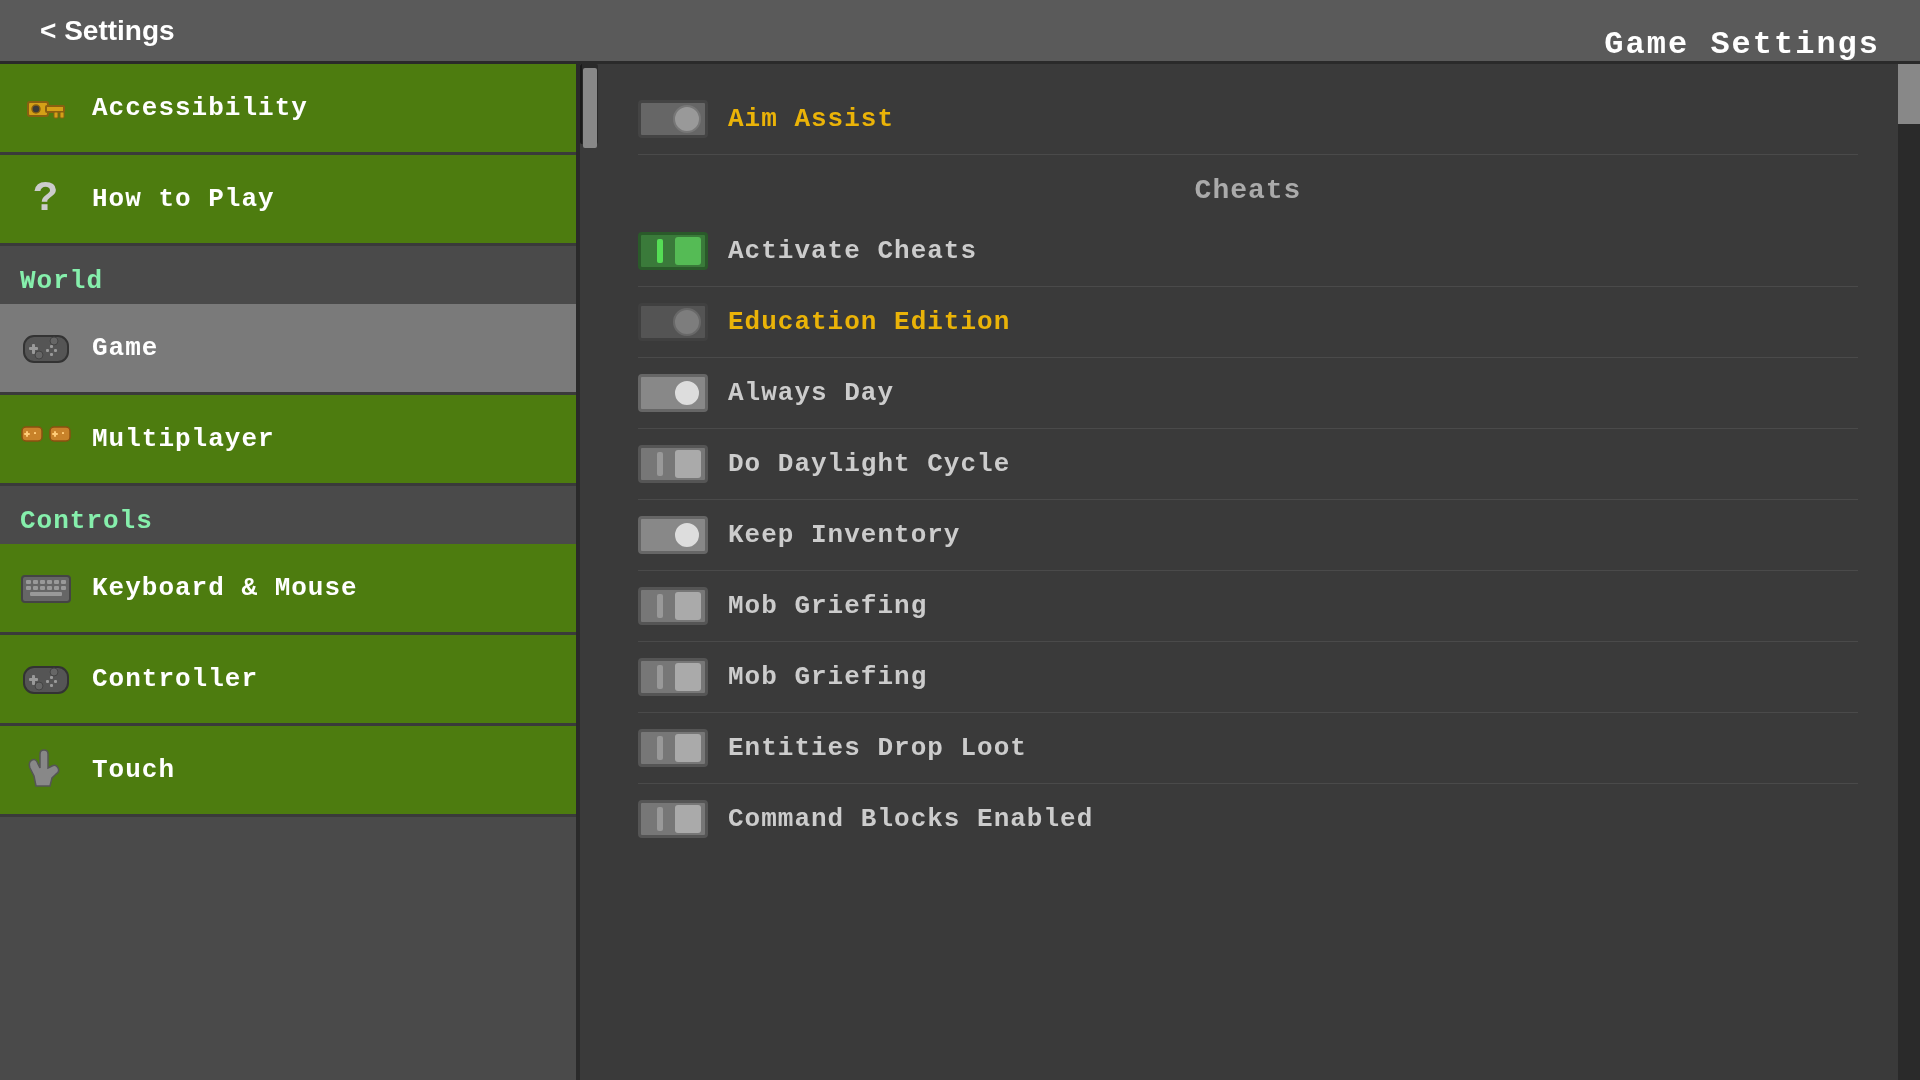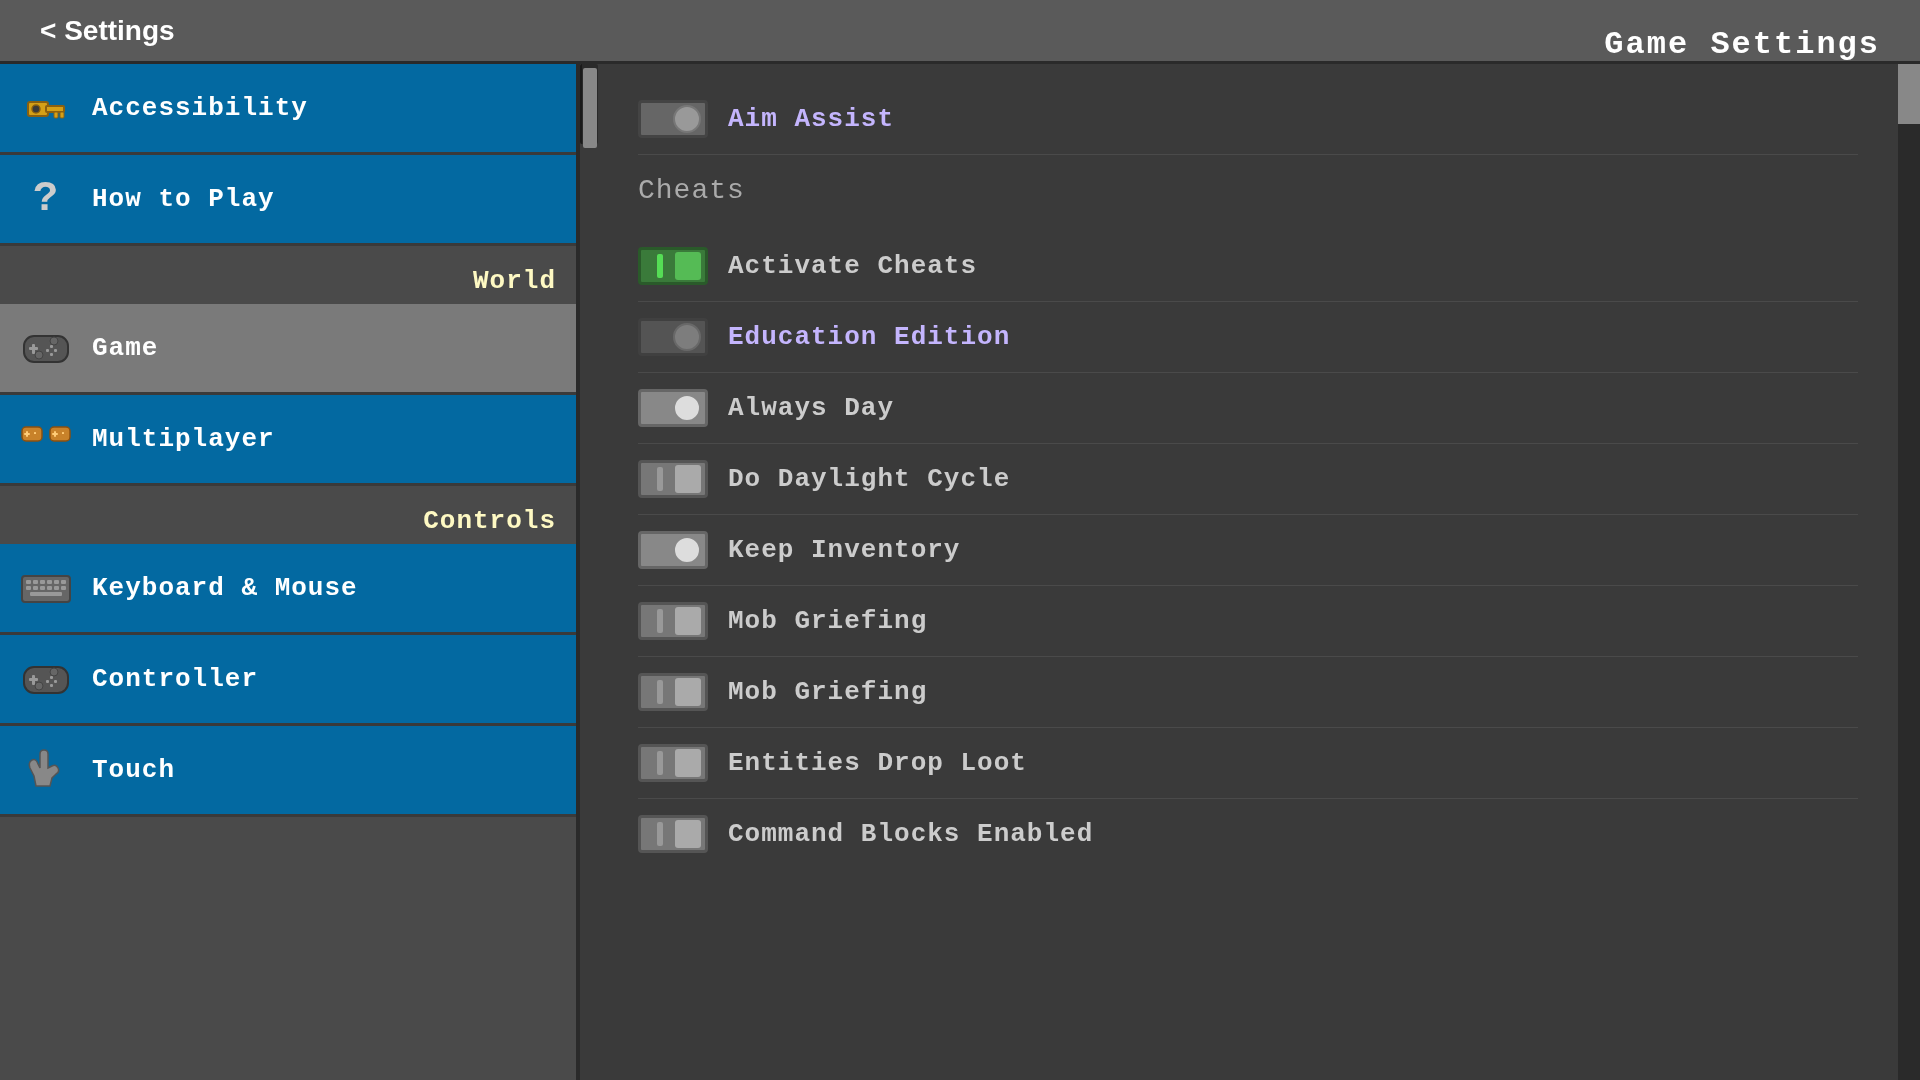--- a/index.html
+++ b/index.html
@@ -57,32 +57,31 @@
       background: #4a4a4a;
       padding: 0;
       overflow-y: auto;
       border-right: 4px solid #2a2a2a;
       flex-shrink: 0;
     }
 
     .sidebar-section-label {
       font-size: 26px;
       font-weight: bold;
-      color: #fef9c3;
+      color: #86efac;
       padding: 20px 20px 8px 20px;
       letter-spacing: 1px;
-      text-align: right;
     }
 
     .sidebar-item {
       display: flex;
       align-items: center;
       gap: 20px;
       padding: 18px 20px;
-      background: #0369a1;
+      background: #4d7c0f;
       border-bottom: 3px solid #3a3a3a;
       cursor: pointer;
       font-size: 26px;
       font-weight: bold;
       color: #ffffff;
       letter-spacing: 1px;
     }
 
     .sidebar-item.active {
       background: #7a7a7a;
@@ -107,24 +106,25 @@
     
     .content {
       flex: 1;
       background: #3a3a3a;
       overflow-y: auto;
       padding: 20px 40px;
     }
 
     .section-header {
       font-size: 28px;
-      font-weight: normal;
+      font-weight: bold;
       color: #aaaaaa;
-      margin: 20px 0 25px 0;
+      margin: 20px 0 10px 0;
       letter-spacing: 1px;
+      text-align: center;
     }
 
     
     .toggle-row {
       display: flex;
       align-items: center;
       gap: 20px;
       padding: 16px 0;
       border-bottom: 1px solid #4a4a4a;
     }
@@ -134,21 +134,21 @@
     }
 
     .toggle-label {
       font-size: 26px;
       font-weight: bold;
       color: #cccccc;
       letter-spacing: 1px;
     }
 
     .toggle-label.dimmed {
-      color: #c4b5fd;
+      color: #eab308;
     }
 
     
     .toggle-off-circle {
       width: 70px;
       height: 38px;
       background: #666666;
       border: 3px solid #444444;
       border-radius: 4px;
       display: flex;

